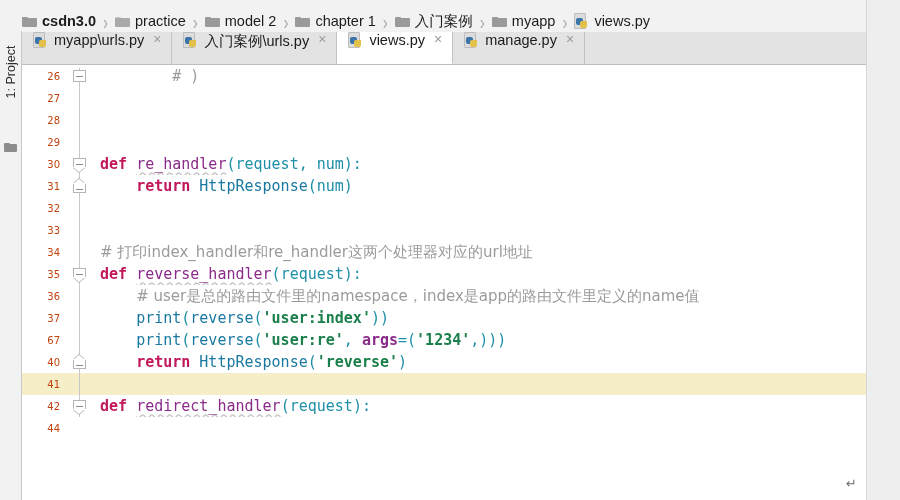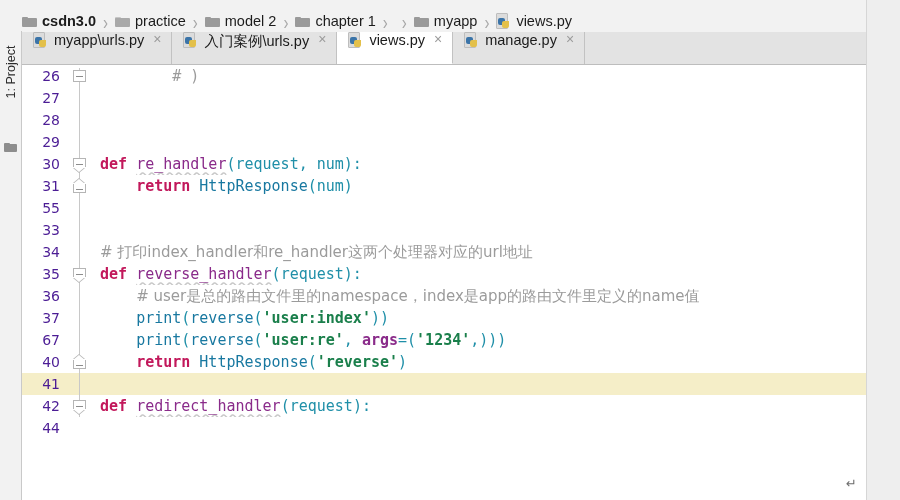--- a/index.html
+++ b/index.html
@@ -170,22 +170,22 @@
     display: flex; align-items: center;
   }
   .row.current { background: #f5eec8; }
 
   .gutter-num {
     flex: 0 0 auto;
     width: 46px;
     text-align: right;
     padding-right: 8px;
     font-family: "DejaVu Sans", sans-serif;
-    font-size: 14px;
-    color: #4c1d95;
+    font-size: 10px;
+    color: #c2410c;
   }
   .gutter-fold {
     flex: 0 0 auto;
     position: relative;
     width: 24px; height: 22px;
   }
   .code {
     flex: 1 1 auto;
     font-size: 15px;
     line-height: 22px;
@@ -295,20 +295,24 @@
       <div class="crumb">
         <span class="ico-folder"></span>
         <span class="crumb-label">model 2</span>
       </div>
       <span class="crumb-sep">›</span>
       <div class="crumb">
         <span class="ico-folder"></span>
         <span class="crumb-label">chapter 1</span>
       </div>
       <span class="crumb-sep">›</span>
+      <div class="crumb">
+        <span class="ico-folder"></span>
+        <span class="crumb-label">入门案例</span>
+      </div>
       <span class="crumb-sep">›</span>
       <div class="crumb">
         <span class="ico-folder"></span>
         <span class="crumb-label">myapp</span>
       </div>
       <span class="crumb-sep">›</span>
       <div class="crumb">
         <span class="ico-py">
           <span class="sheet"></span>
           <span class="pyb"></span>
@@ -403,21 +407,21 @@
       </div>
       <div class="row">
         <div class="gutter-num">31</div>
         <div class="gutter-fold">
           <span class="foldline"></span>
           <span class="foldbox end"></span>
         </div>
         <div class="code"><span class="code-inner">&nbsp;&nbsp;&nbsp;&nbsp;<span class="t-kw">return</span>&nbsp;<span class="t-call">HttpResponse</span><span class="t-punc">(</span><span class="t-param">num</span><span class="t-punc">)</span></span></div>
       </div>
       <div class="row">
-        <div class="gutter-num">55</div>
+        <div class="gutter-num">32</div>
         <div class="gutter-fold">
           <span class="foldline"></span>
         </div>
         <div class="code"><span class="code-inner"></span></div>
       </div>
       <div class="row">
         <div class="gutter-num">33</div>
         <div class="gutter-fold">
           <span class="foldline"></span>
         </div>

